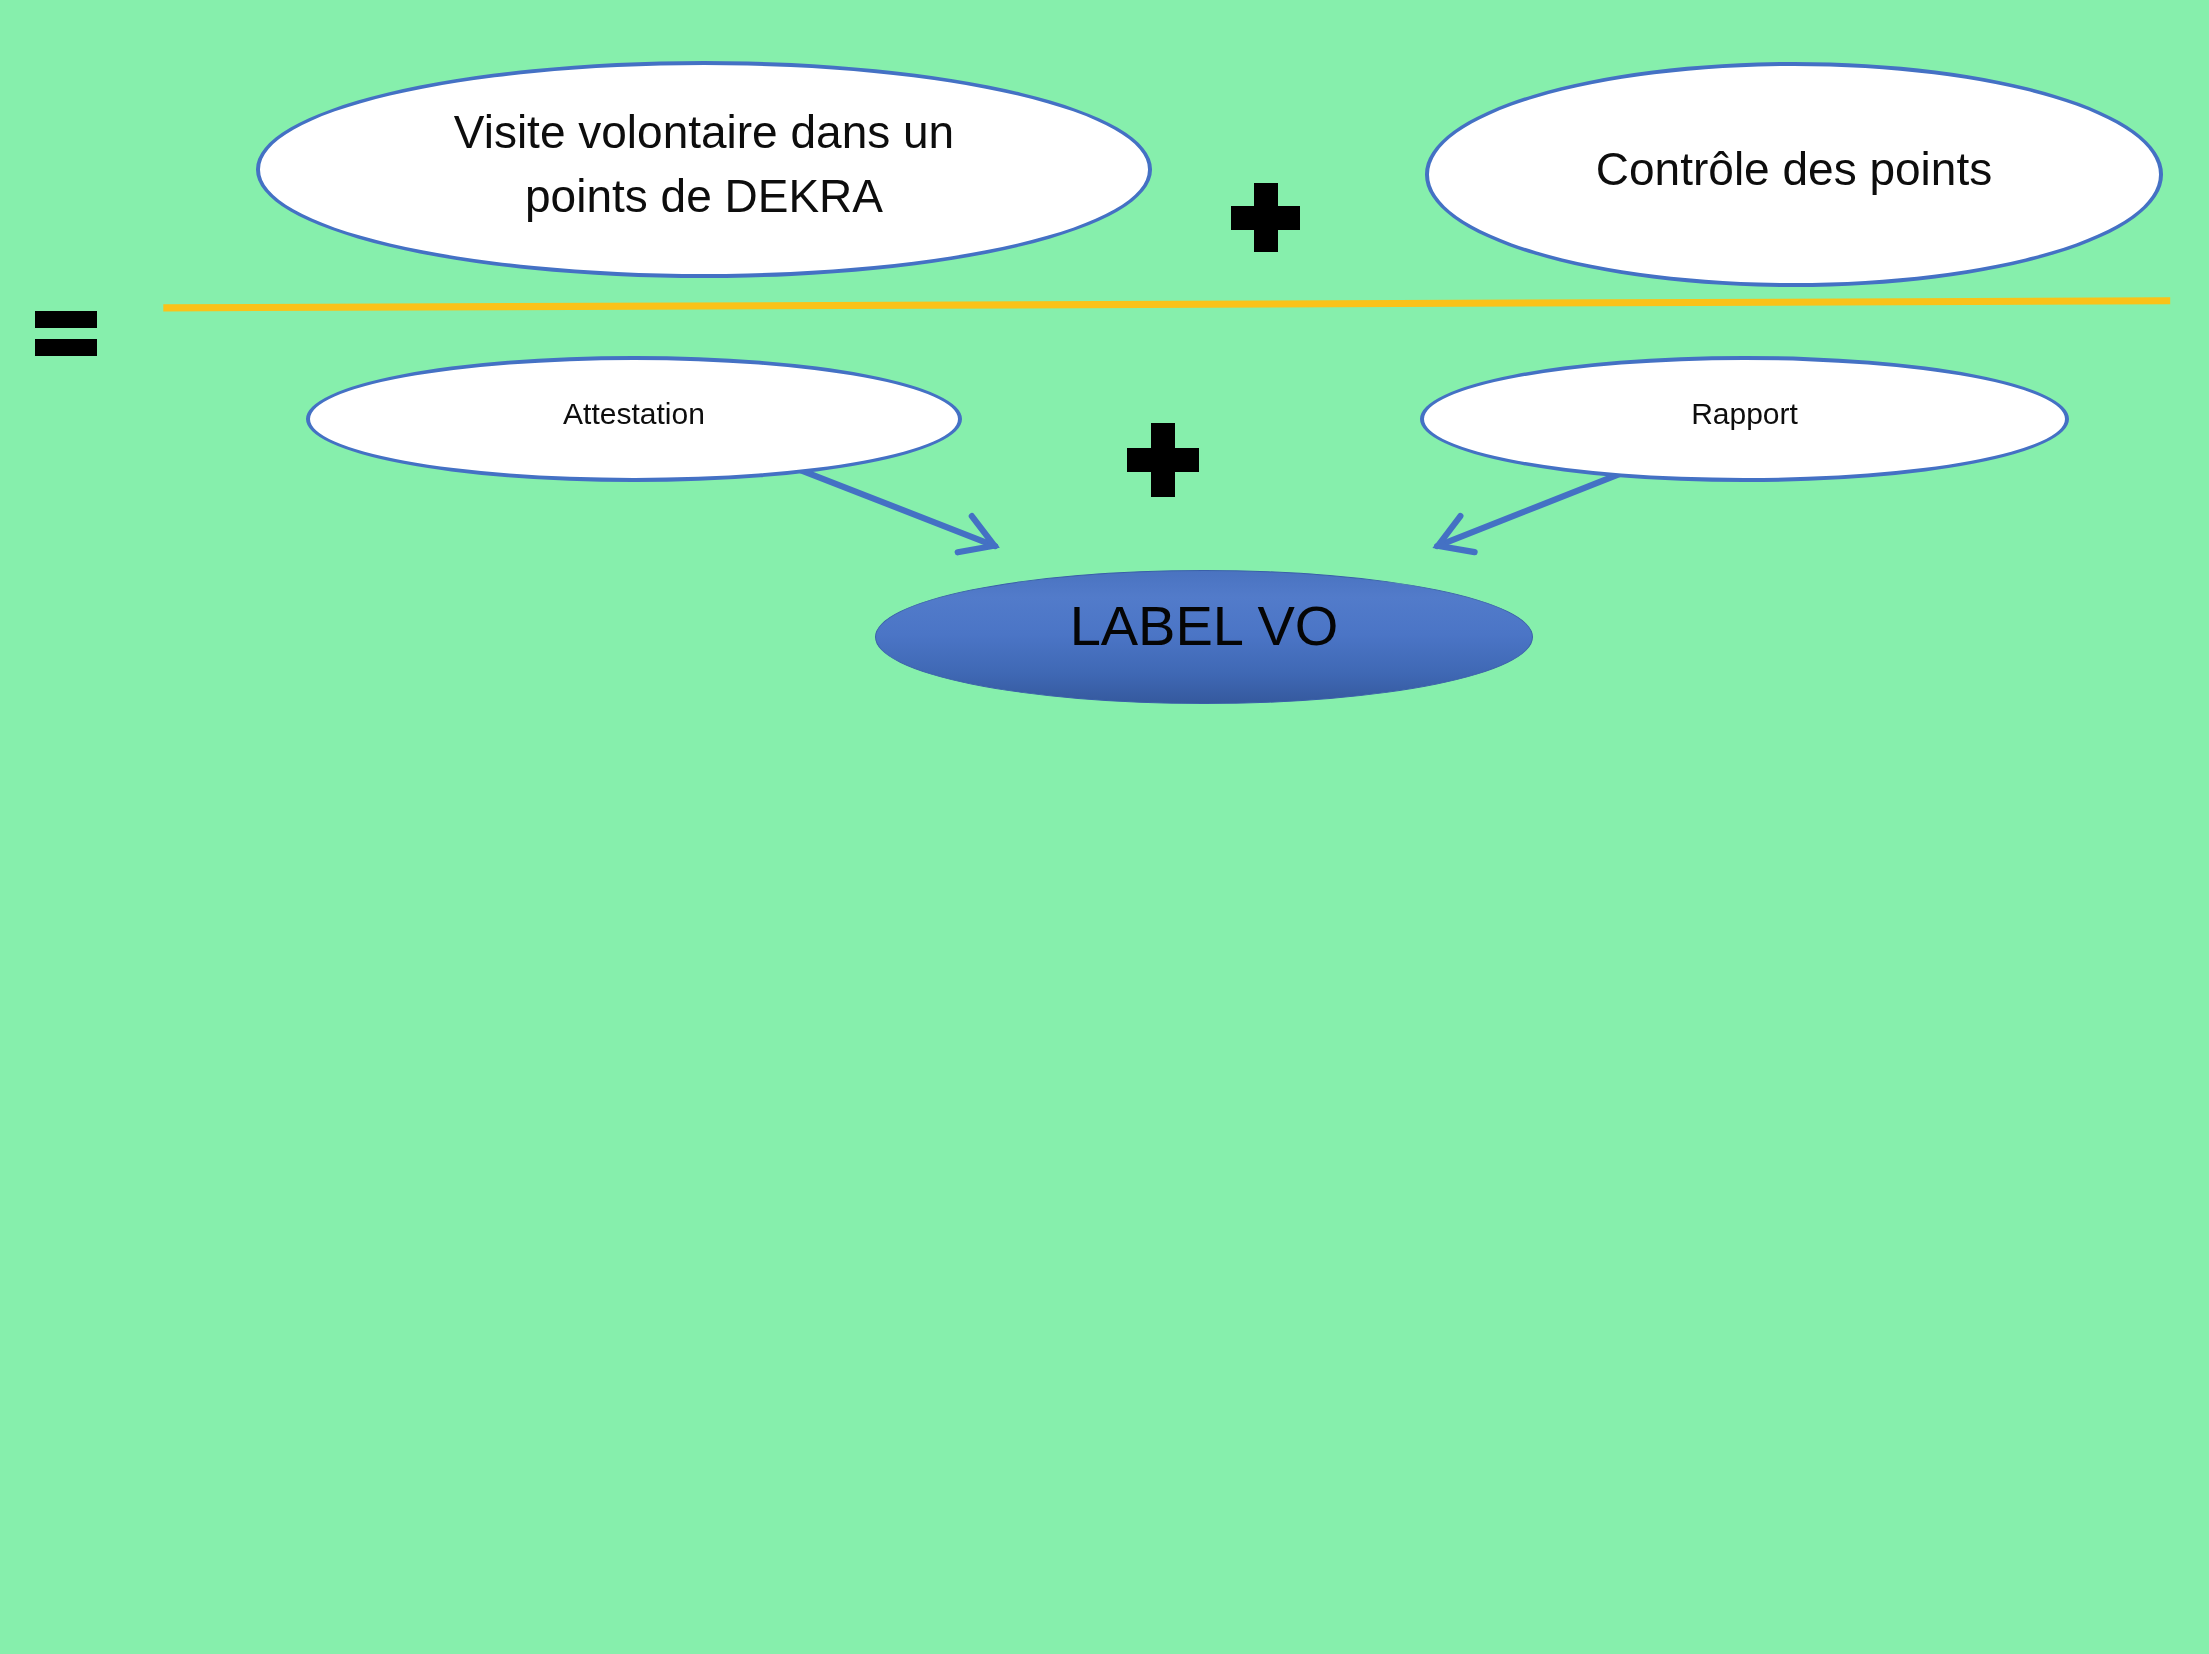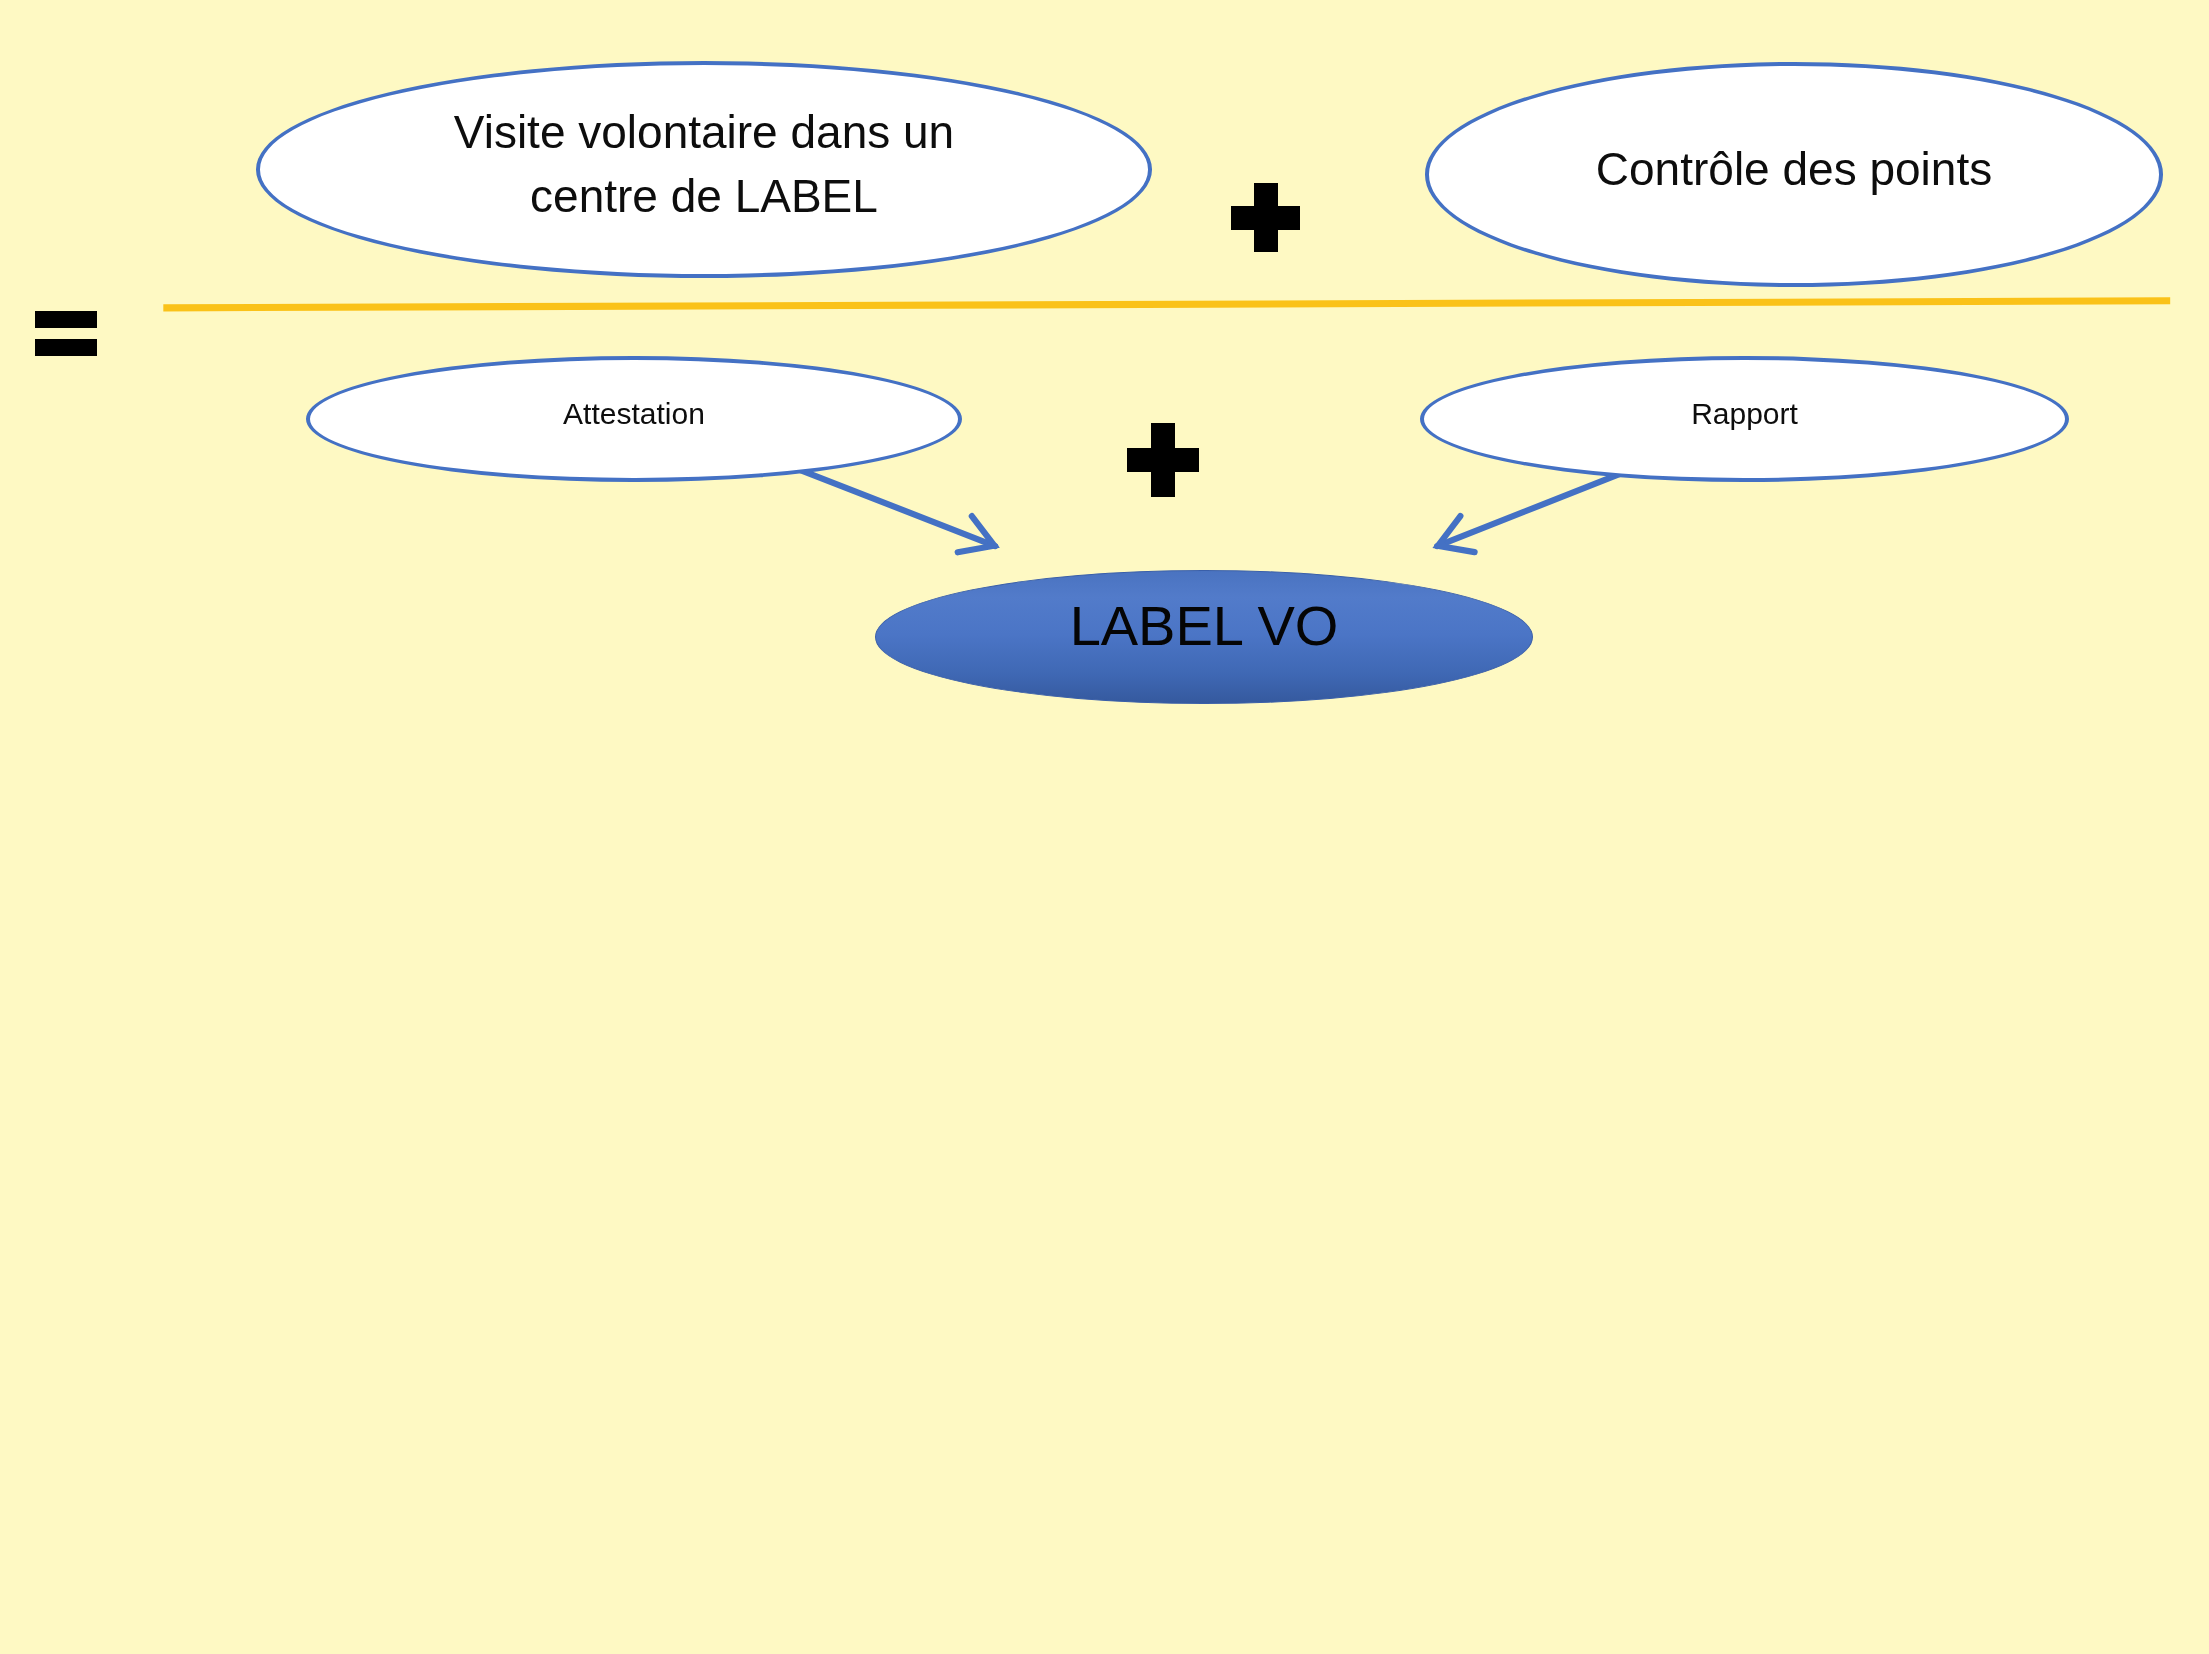--- a/index.html
+++ b/index.html
@@ -1,19 +1,19 @@
 <!DOCTYPE html>
 <html style="font-size:14px"><head>
 <meta charset="utf-8">
 <style>
   html,body{margin:0;padding:0;background:#ffffff;}
   .canvas{
     position:relative;
     width:2210px;height:1654px;
-    background:#fef9c3;
+    background:#86efac;
     font-family:"Liberation Sans", sans-serif;
     overflow:hidden;
   }
   .overlay{
     position:absolute;left:0;top:0;width:2210px;height:1654px;
     pointer-events:none;
   }
   .ellipse{
     position:absolute;
     border-radius:50%;
@@ -74,21 +74,21 @@
     <path d="M 1870 524 L 1629 619" fill="none" stroke="#4471C4" stroke-width="7" stroke-linecap="round" marker-end="url(#openArrow)"></path>
   </svg>
 
   <div class="equals">
     <div class="bar b1"></div>
     <div class="bar b2"></div>
   </div>
 
   <div class="ellipse outline top-node node-visite">
     <span>Visite volontaire dans un</span>
-    <span>centre de LABEL</span>
+    <span>points de DEKRA</span>
   </div>
 
   <div class="plus plus-top">
     <div class="h"></div>
     <div class="v"></div>
   </div>
 
   <div class="ellipse outline top-node node-controle">
     <span>Contrôle des points</span>
   </div>

